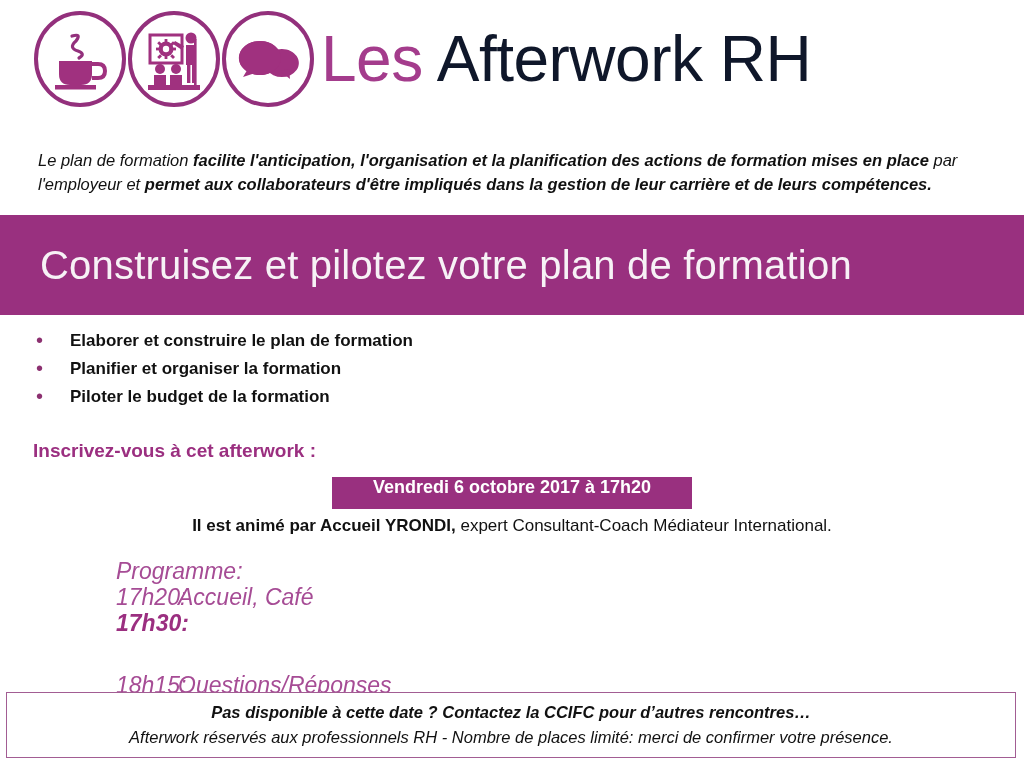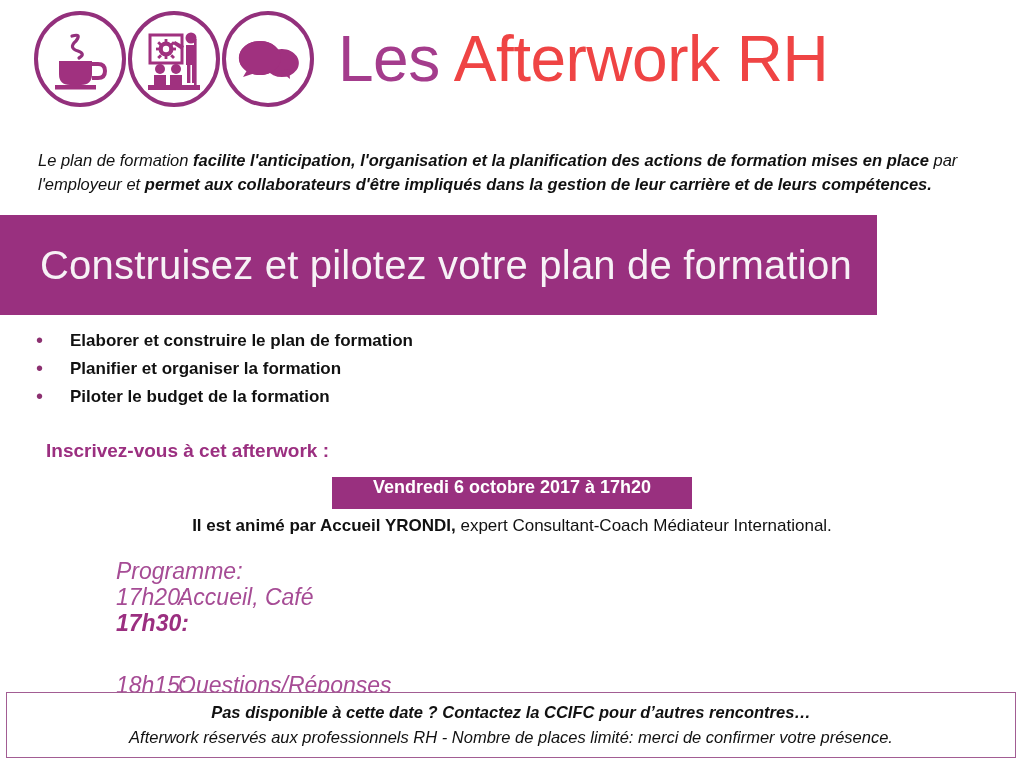--- a/index.html
+++ b/index.html
@@ -32,34 +32,34 @@
     align-items: center;
     margin-left: 30px;
   }
   .logo-circle {
     width: 100px;
     height: 100px;
     margin-right: -6px;
     flex: 0 0 auto;
   }
   .brand {
-    margin-left: 26px;
+    margin-left: 9px;
     font-size: 64px;
     line-height: 1;
     letter-spacing: -0.5px;
     white-space: nowrap;
     display: flex;
     align-items: baseline;
   }
   .brand-les {
     color: #A43C8C;
     font-weight: 400;
   }
   .brand-main {
-    color: #ef4444;
+    color: #0f172a;
     font-weight: 400;
     margin-left: 14px;
   }
 
   
   .intro {
     position: absolute;
     left: 38px;
     top: 131px;
     width: 962px;
@@ -70,21 +70,21 @@
     font-family: "Liberation Sans", sans-serif;
     text-align: left;
   }
   .intro b { font-weight: bold; }
 
   
   .banner {
     position: absolute;
     left: 0;
     top: 215px;
-    width: 877px;
+    width: 1024px;
     height: 100px;
     background: #99307F;
     display: flex;
     align-items: center;
   }
   .banner-title {
     color: #F7F2F6;
     font-size: 40px;
     font-weight: 400;
     letter-spacing: 0.2px;
@@ -118,21 +118,21 @@
     font-size: 17px;
     font-weight: bold;
     color: #111111;
     line-height: 24px;
     white-space: nowrap;
   }
 
   
   .signup-line {
     position: absolute;
-    left: 46px;
+    left: 33px;
     top: 440px;
     font-size: 19px;
     font-weight: bold;
     color: #9B2F80;
     white-space: nowrap;
   }
 
   
   .date-badge {
     position: absolute;

